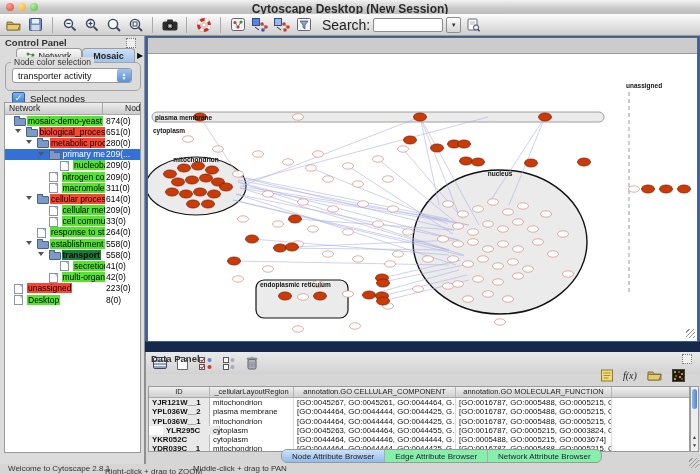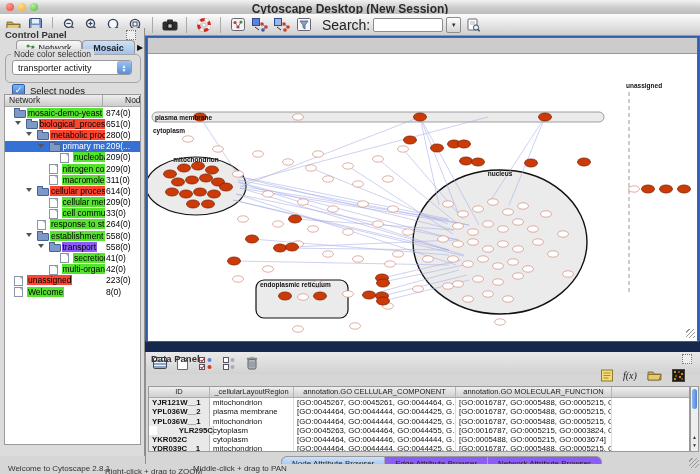--- a/index.html
+++ b/index.html
@@ -21,21 +21,21 @@
     background:linear-gradient(#fcfcfc,#dcdcdc 70%,#cfcfcf);
     border-bottom:1px solid #9a9a9a;display:flex;align-items:center;gap:3px;padding-left:4px;box-sizing:border-box;}
   .tbtn{width:19px;height:18px;display:flex;align-items:center;justify-content:center;flex:0 0 auto;}
   .tsep{width:1px;height:16px;background:#aaa;margin:0 4px;flex:0 0 auto;}
   #search-wrap{display:flex;align-items:center;gap:3px;margin-left:6px;}
   #search-label{font-size:14px;color:#222;}
   #search-input{width:64px;height:12px;font-size:9px;border:1px solid #8d8d8d;border-radius:2px;background:#fff;padding:0 2px;}
   #search-arrow-btn{width:13px;height:14px;background:linear-gradient(#fdfdfd,#d4d4d4);border:1px solid #8d8d8d;border-radius:2px;
     display:flex;align-items:center;justify-content:center;font-size:6px;color:#333;}
   
-  #control-panel{left:0;top:28px;width:145px;height:428px;background:#dcdcdc;
+  #control-panel{left:0;top:36px;width:145px;height:428px;background:#dcdcdc;
     border-right:1px solid #8f8f8f;box-sizing:border-box;}
   .panel-head{font-size:9.5px;font-weight:bold;color:#333;left:5px;top:1px;}
   .float-ic{width:8px;height:8px;border:1px dotted #777;right:8px;top:2px;background:#eee;}
   .cp-tab{height:15px;border:1px solid #9a9a9a;border-bottom:none;border-radius:4px 4px 0 0;
     display:flex;align-items:center;justify-content:center;gap:3px;font-size:9px;color:#222;box-sizing:border-box;
     background:linear-gradient(#f8f8f8,#d9d9d9);}
   .cp-tab.sel{background:linear-gradient(#cfe0f6,#9dc0ea);font-weight:bold;}
   #tab-arrow{font-size:8px;color:#111;}
   #groupbox{left:5px;top:26px;width:134px;height:27px;border:1px solid #a5a5a5;border-radius:5px;}
   #group-title{left:11px;top:21px;font-size:8.5px;color:#333;background:#dcdcdc;padding:0 3px;}
@@ -84,21 +84,21 @@
   .dp-right{position:absolute;right:12px;top:12px;height:22px;display:flex;align-items:center;gap:5px;}
   #dp-table{left:2px;top:34px;width:542px;height:66px;background:#fff;border:1px solid #9a9a9a;box-sizing:border-box;overflow:hidden;}
   #dp-thead{height:10px;background:linear-gradient(#efefef,#cfcfcf);border-bottom:1px solid #aaa;position:relative;font-size:7.5px;color:#222;}
   .th{position:absolute;top:0;text-align:center;overflow:hidden;white-space:nowrap;border-right:1px solid #b5b5b5;box-sizing:border-box;height:10px;}
   .drow{position:relative;height:9.3px;font-size:7.8px;white-space:nowrap;}
   .dc{position:absolute;top:0;overflow:hidden;height:9.3px;line-height:9.3px;border-right:1px solid #ddd;box-sizing:border-box;padding-left:3px;color:#111;}
   .dc.idc{background:#e9e9e9;font-weight:bold;border-right:1px solid #bbb;}
   #dp-scroll{left:544px;top:34px;width:9px;height:66px;background:#eee;border:1px solid #9a9a9a;box-sizing:border-box;}
   #dp-thumb{left:1px;top:2px;width:5px;height:20px;border-radius:3px;background:linear-gradient(90deg,#8db8ee,#4d86d8);}
   .sarrow{left:0px;width:7px;height:8px;font-size:5px;text-align:center;color:#333;line-height:8px;}
-  #dp-tabs{left:135px;top:104px;height:12px;display:flex;border:1px solid #999;border-radius:6px;overflow:hidden;background:#8b5cf6;}
+  #dp-tabs{left:135px;top:97px;height:12px;display:flex;border:1px solid #999;border-radius:6px;overflow:hidden;background:#86efac;}
   .dp-tab{font-size:8px;color:#222;padding:0 10px;display:flex;align-items:center;border-right:1px solid #aaa;}
   .dp-tab:last-child{border-right:none;}
   .dp-tab.sel{background:linear-gradient(#cde1f8,#91bcec);}
   
   #status-bar{left:0;top:464px;width:700px;height:10px;background:#d6d6d6;font-size:8px;color:#333;}
   #grip{right:1px;top:-6px;width:10px;height:10px;
     background:repeating-linear-gradient(135deg,transparent 0 2px,#999 2px 3px);}
   svg{display:block;}
 </style>
 </head>
@@ -329,41 +329,41 @@
           </div>
           <div class="trow">
             <span class="tarrow" style="left: 21px;"></span>
             <span class="ic-folder" style="left: 32px;"></span>
             <span class="tlabel" style="left: 45px; background: rgb(85, 227, 46); max-width: 53px; overflow: hidden;">establishment of lo</span>
             <span class="tval">558(0)</span>
           </div>
           <div class="trow">
             <span class="tarrow" style="left: 32.5px;"></span>
             <span class="ic-folder" style="left: 43.5px;"></span>
-            <span class="tlabel" style="left: 56.5px; background: #8b5cf6; max-width: 41.5px; overflow: hidden;">transport</span>
+            <span class="tlabel" style="left: 56.5px; background: #15803d; max-width: 41.5px; overflow: hidden; font-weight: bold;">transport</span>
             <span class="tval">558(0)</span>
           </div>
           <div class="trow">
             <span class="ic-doc" style="left: 55px;"></span>
             <span class="tlabel" style="left: 68px; background: rgb(85, 227, 46); max-width: 30px; overflow: hidden;">secretion</span>
             <span class="tval">41(0)</span>
           </div>
           <div class="trow">
             <span class="ic-doc" style="left: 43.5px;"></span>
             <span class="tlabel" style="left: 56.5px; background: rgb(85, 227, 46); max-width: 41.5px; overflow: hidden;">multi-organism pro</span>
             <span class="tval">42(0)</span>
           </div>
           <div class="trow">
             <span class="ic-doc" style="left: 9px;"></span>
             <span class="tlabel" style="left: 22px; background: rgb(250, 69, 48); max-width: 76px; overflow: hidden;">unassigned</span>
             <span class="tval">223(0)</span>
           </div>
           <div class="trow">
             <span class="ic-doc" style="left: 9px;"></span>
-            <span class="tlabel" style="left: 22px; background: rgb(85, 227, 46); max-width: 76px; overflow: hidden;">Welcome</span>
+            <span class="tlabel" style="left: 22px; background: rgb(85, 227, 46); max-width: 76px; overflow: hidden;">Desktop</span>
             <span class="tval">8(0)</span>
           </div>
         </div>
     </div>
   </div>
 
   <div id="desktop" class="abs">
     <div id="frag-strip-bg" class="abs">
       
       
@@ -651,21 +651,21 @@
             <span class="dc" style="left: 463px; width: 78px;"></span>
           </div>
           <div class="drow">
             <span class="dc idc" style="left: 0px; width: 61px;">YPL036W__1</span>
             <span class="dc" style="left: 61px; width: 84px;">mitochondrion</span>
             <span class="dc" style="left: 145px; width: 162px;">[GO:0044464, GO:0044444, GO:0044425, G...</span>
             <span class="dc" style="left: 307px; width: 156px;">[GO:0016787, GO:0005488, GO:0005215, G...</span>
             <span class="dc" style="left: 463px; width: 78px;"></span>
           </div>
           <div class="drow">
-            <span class="dc idc" style="left: 8px; width: 57px; text-align: right;">YLR295C</span>
+            <span class="dc idc" style="left: 14px; width: 57px;">YLR295C</span>
             <span class="dc" style="left: 61px; width: 84px;">cytoplasm</span>
             <span class="dc" style="left: 145px; width: 162px;">[GO:0045263, GO:0044464, GO:0044455, G...</span>
             <span class="dc" style="left: 307px; width: 156px;">[GO:0016787, GO:0005215, GO:0003824, G...</span>
             <span class="dc" style="left: 463px; width: 78px;"></span>
           </div>
           <div class="drow">
             <span class="dc idc" style="left: 0px; width: 61px;">YKR052C</span>
             <span class="dc" style="left: 61px; width: 84px;">cytoplasm</span>
             <span class="dc" style="left: 145px; width: 162px;">[GO:0044464, GO:0044446, GO:0044444, G...</span>
             <span class="dc" style="left: 307px; width: 156px;">[GO:0005488, GO:0005215, GO:0003674]</span>

